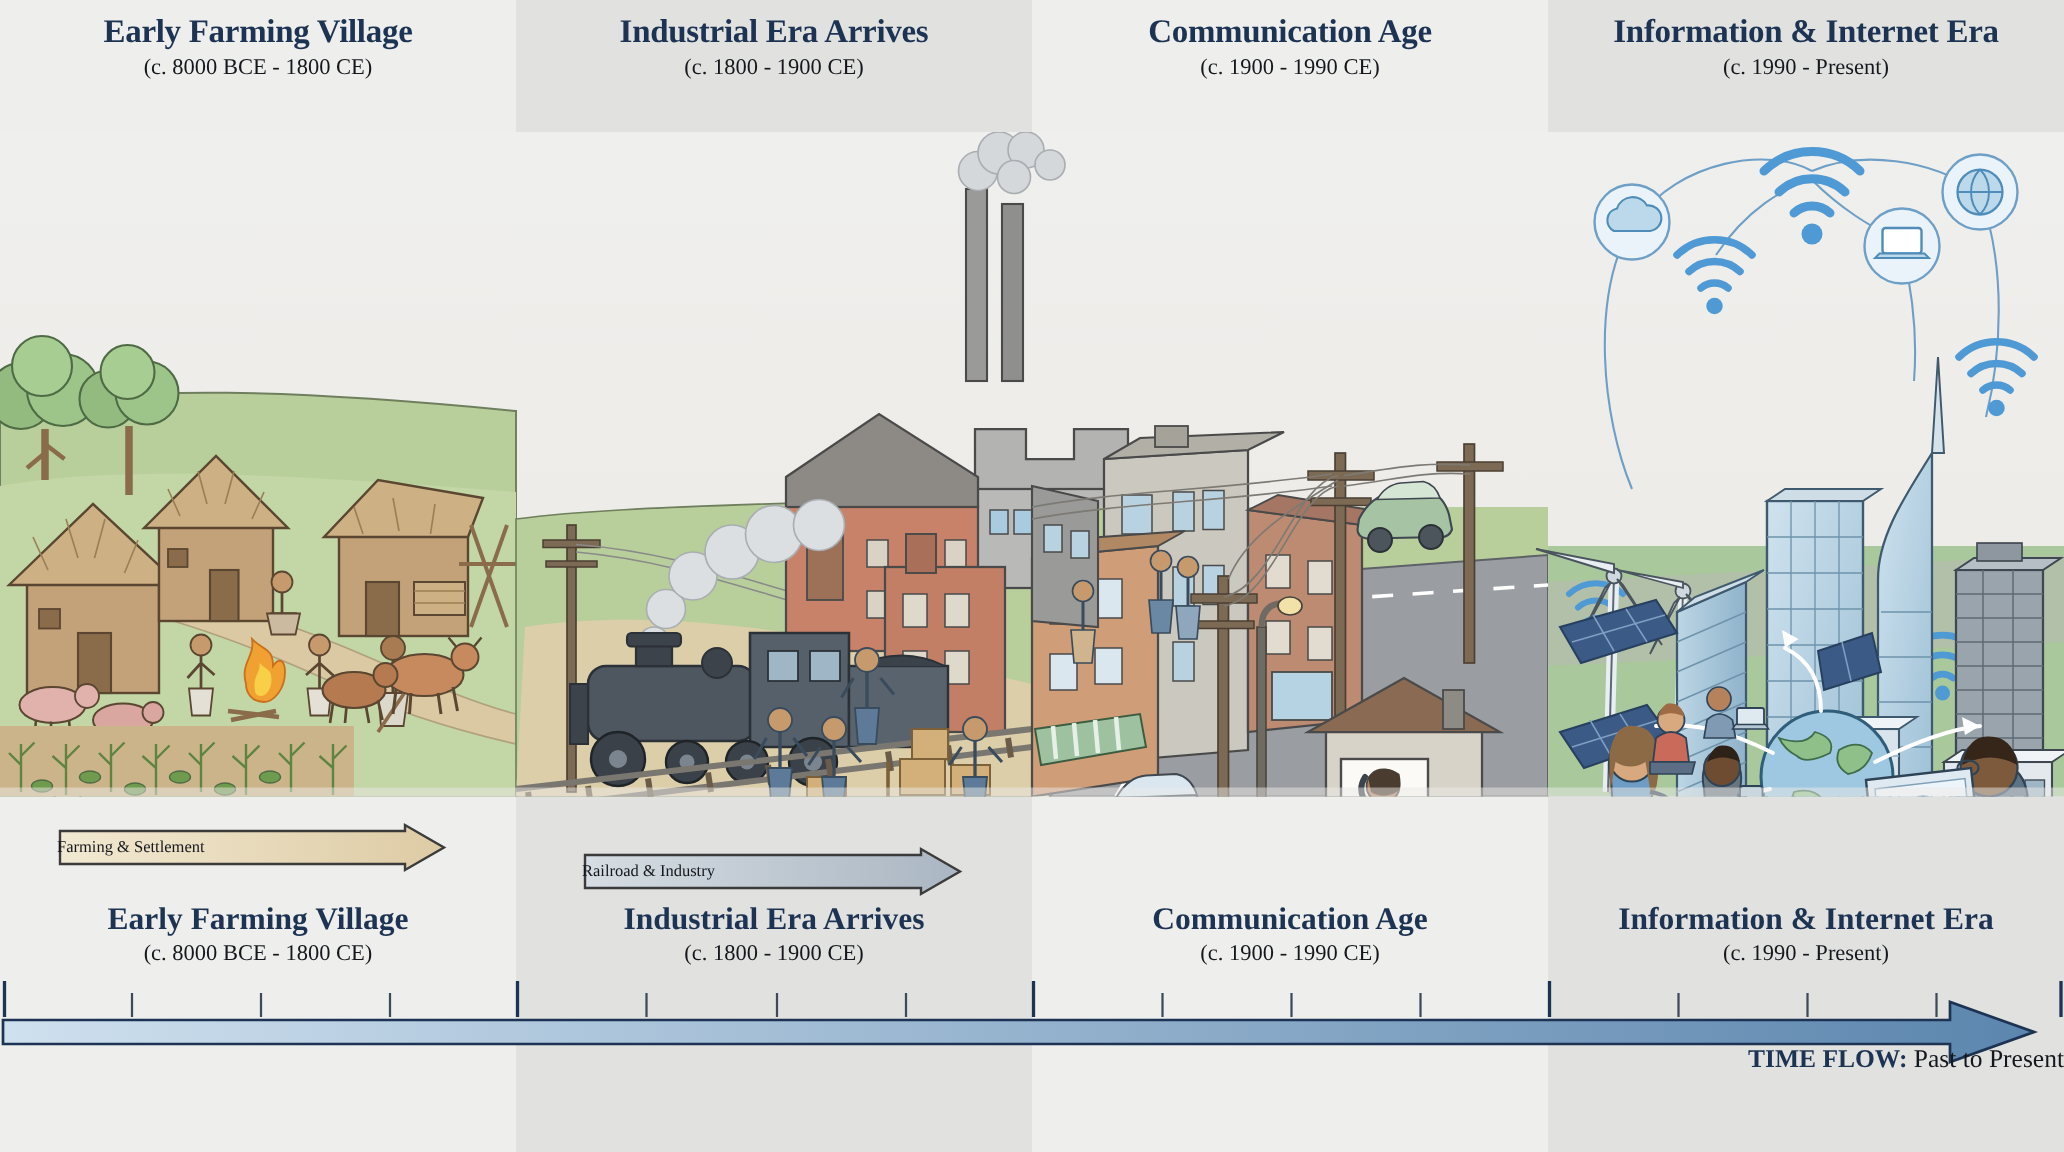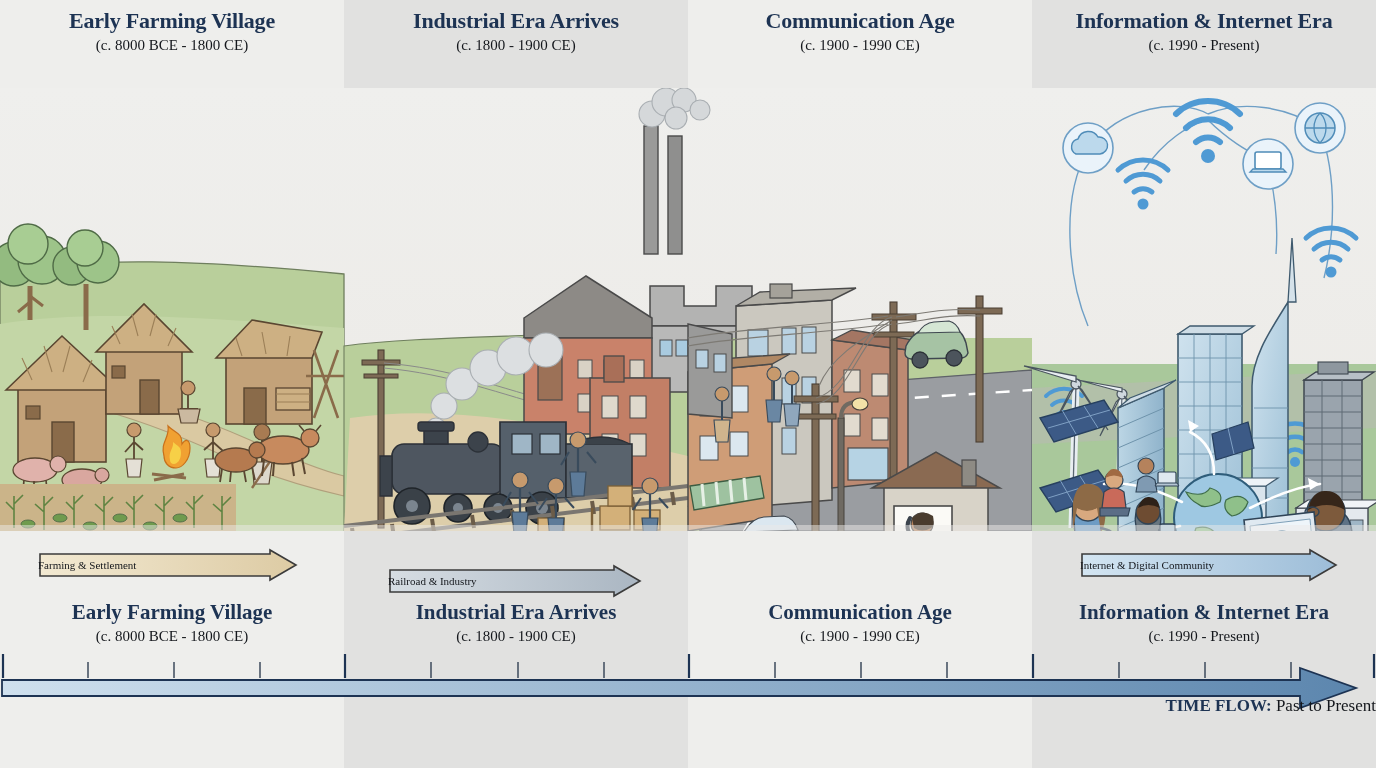--- a/index.html
+++ b/index.html
@@ -815,32 +815,20 @@
         <stop offset="0" stop-color="#d6dde3"></stop>
             <stop offset="1" stop-color="#aab6c2"></stop>
           </linearGradient>
         </defs>
       <path d="M2 6 L226 6 L226 2 L252 17 L226 32 L226 28 L2 28 Z" fill="url(#bg2)" stroke="#3b3b3b" stroke-width="1.6"></path>
     </svg>
     <div class="lbl">Railroad &amp; Industry</div>
   </div>
 
 
-  <div class="banner" style="left:1080px;top:548px;width:258px">
-    <svg width="258" height="34" viewBox="0 0 258 34">
-      <defs>
-          <linearGradient id="bg4" x1="0" y1="0" x2="1" y2="0">
-        <stop offset="0" stop-color="#d3e5f2"></stop>
-            <stop offset="1" stop-color="#9dbdd8"></stop>
-          </linearGradient>
-        </defs>
-      <path d="M2 6 L230 6 L230 2 L256 17 L230 32 L230 28 L2 28 Z" fill="url(#bg4)" stroke="#3b3b3b" stroke-width="1.6"></path>
-    </svg>
-    <div class="lbl">Internet &amp; Digital Community</div>
-  </div>
 
   <div class="cap" style="left:0px;top:599px">
     <div class="t">Early Farming Village</div>
     <div class="s">(c. 8000 BCE - 1800 CE)</div>
   </div>
   <div class="cap" style="left:344px;top:599px">
     <div class="t">Industrial Era Arrives</div>
     <div class="s">(c. 1800 - 1900 CE)</div>
   </div>
   <div class="cap" style="left:688px;top:599px">

